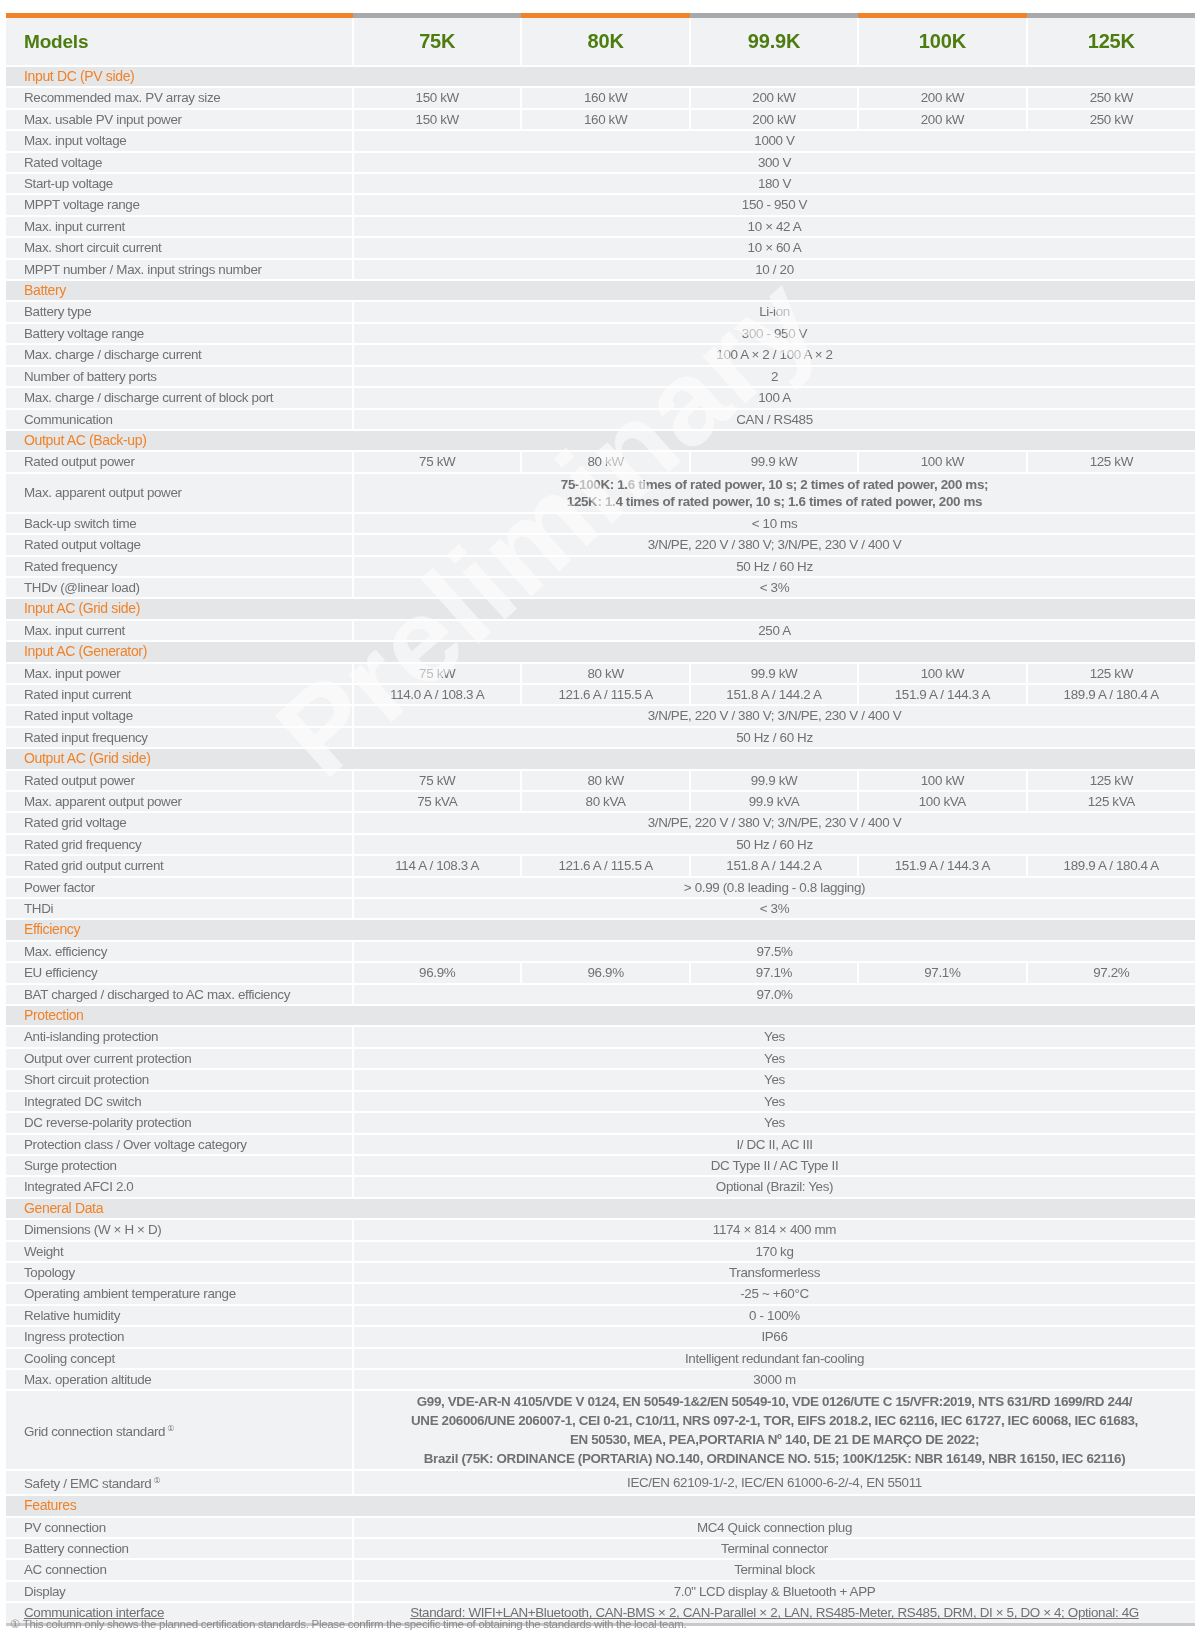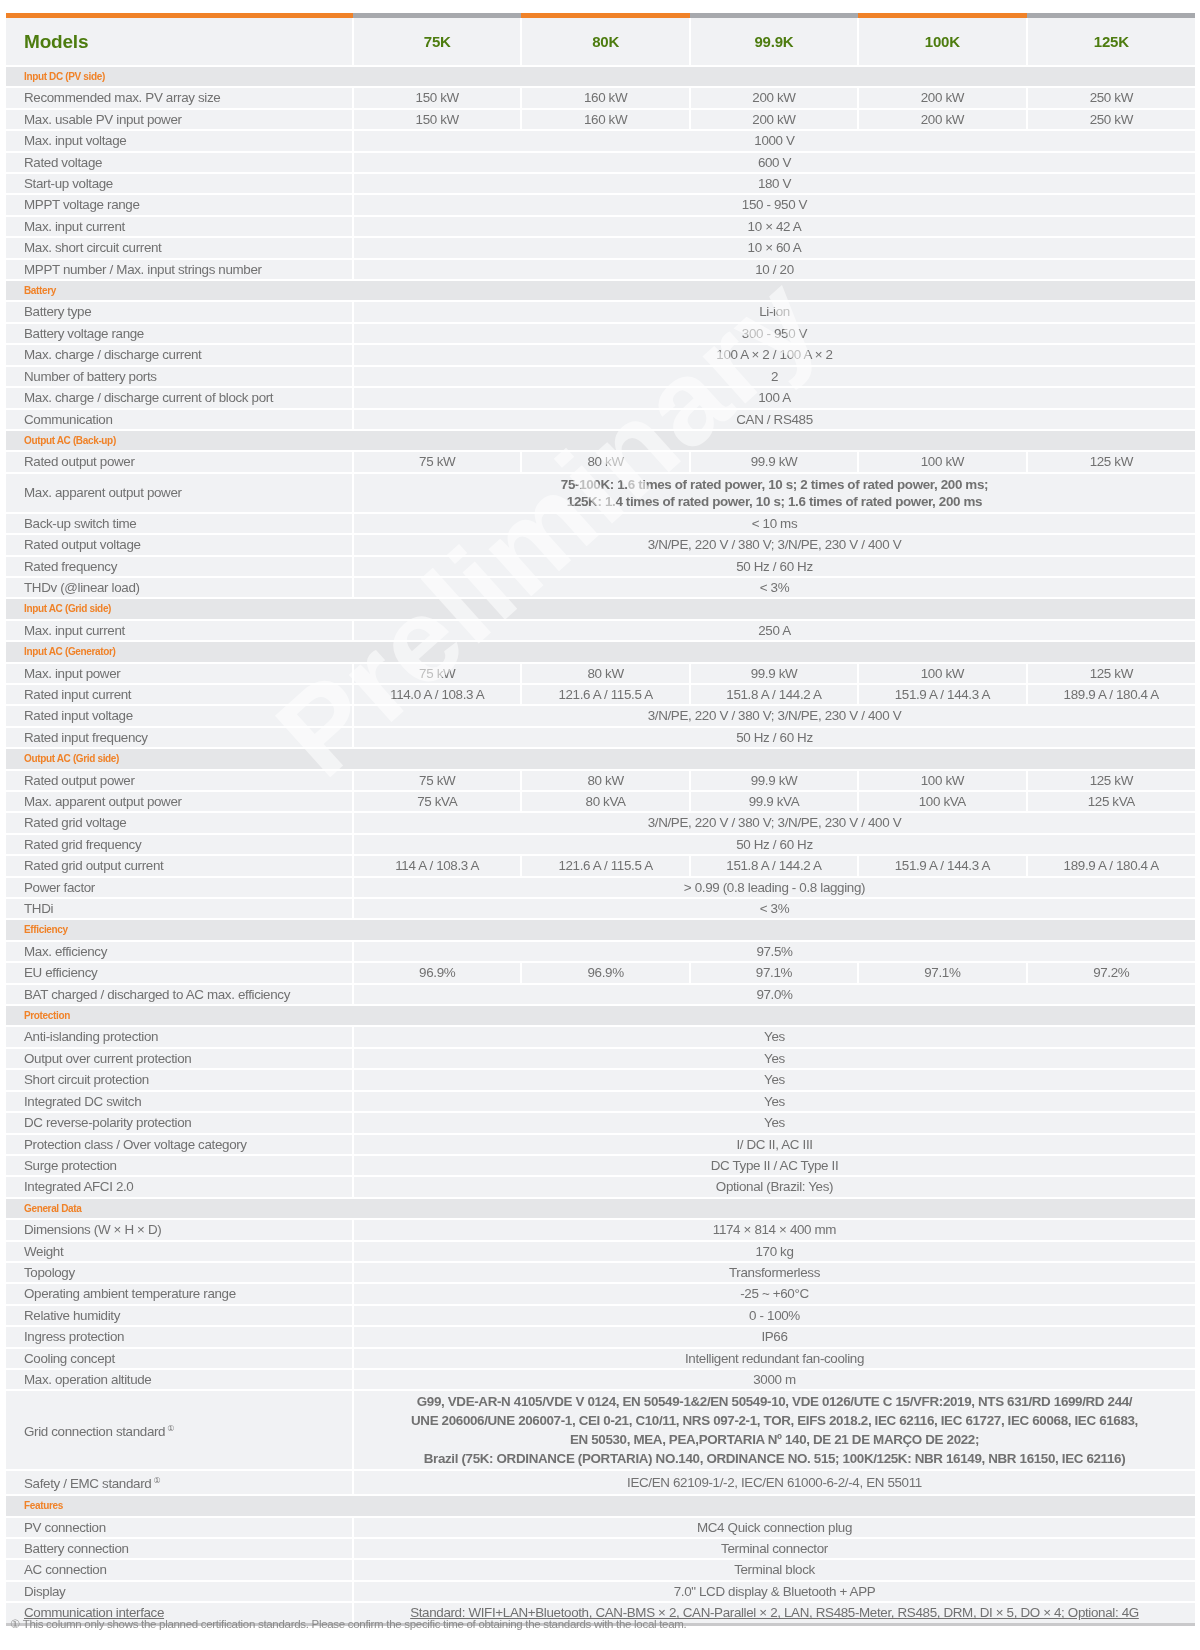--- a/index.html
+++ b/index.html
@@ -10,22 +10,22 @@
   .topbars div { height:5px; }
   table.spec { width:1189px; border-collapse:collapse; table-layout:fixed; }
   table.spec col.lab { width:347px; }
   table.spec col.m { width:168.4px; }
   table.spec td { padding:0 0 0 18px; height:19.4px; line-height:19.4px; font-size:13.4px;
                   background:#f1f2f4; border-bottom:2px solid #ffffff; white-space:nowrap;
                   overflow:hidden; color:#717171; letter-spacing:-0.35px; }
   table.spec td.v { padding:0; text-align:center; border-left:2px solid #ffffff; }
   table.spec tr.hdr td { height:47px; line-height:47px; font-size:19px; font-weight:bold;
                          color:#4d7c0f; letter-spacing:-0.2px; }
-  table.spec tr.hdr td.v { font-size:15px; }
-  table.spec tr.sec td { background:#e5e6e8; color:#f08228; font-weight:bold; font-size:10px; }
+  table.spec tr.hdr td.v { font-size:20px; }
+  table.spec tr.sec td { background:#e5e6e8; color:#f08228; font-weight:normal; font-size:14px; }
   table.spec tr.tall2 td { height:38px; line-height:17px; }
   table.spec tr.tall4 td { height:78px; line-height:19px; }
   table.spec tr.tall2 td.v, table.spec tr.tall4 td.v { white-space:normal; padding:0 20px;font-weight:bold; }
   table.spec tr.last td { border-bottom:3px solid #c9c9cb;text-decoration:underline; }
   sup.fn { font-size:8px; vertical-align:super; margin-left:2px; }
   .footnote { position:absolute; left:10px; top:1617px; font-size:11.5px; color:#8a8a8a;
               letter-spacing:-0.3px;text-align:center; }
   .watermark { position:absolute; left:250px; top:700px; font-size:120px; font-weight:bold;
                color:rgba(255,255,255,0.55); transform:rotate(-42deg); transform-origin:left top;
                pointer-events:none; letter-spacing:2px; font-family:"Liberation Sans", sans-serif; }
@@ -78,21 +78,21 @@
           <td class="v">200 kW</td>
           <td class="v">200 kW</td>
           <td class="v">250 kW</td>
         </tr>
         <tr>
           <td><span>Max. input voltage</span></td>
           <td class="v" colspan="5">1000 V</td>
         </tr>
         <tr>
           <td><span>Rated voltage</span></td>
-          <td class="v" colspan="5">600 V</td>
+          <td class="v" colspan="5">300 V</td>
         </tr>
         <tr>
           <td><span>Start-up voltage</span></td>
           <td class="v" colspan="5">180 V</td>
         </tr>
         <tr>
           <td><span>MPPT voltage range</span></td>
           <td class="v" colspan="5">150 - 950 V</td>
         </tr>
         <tr>

